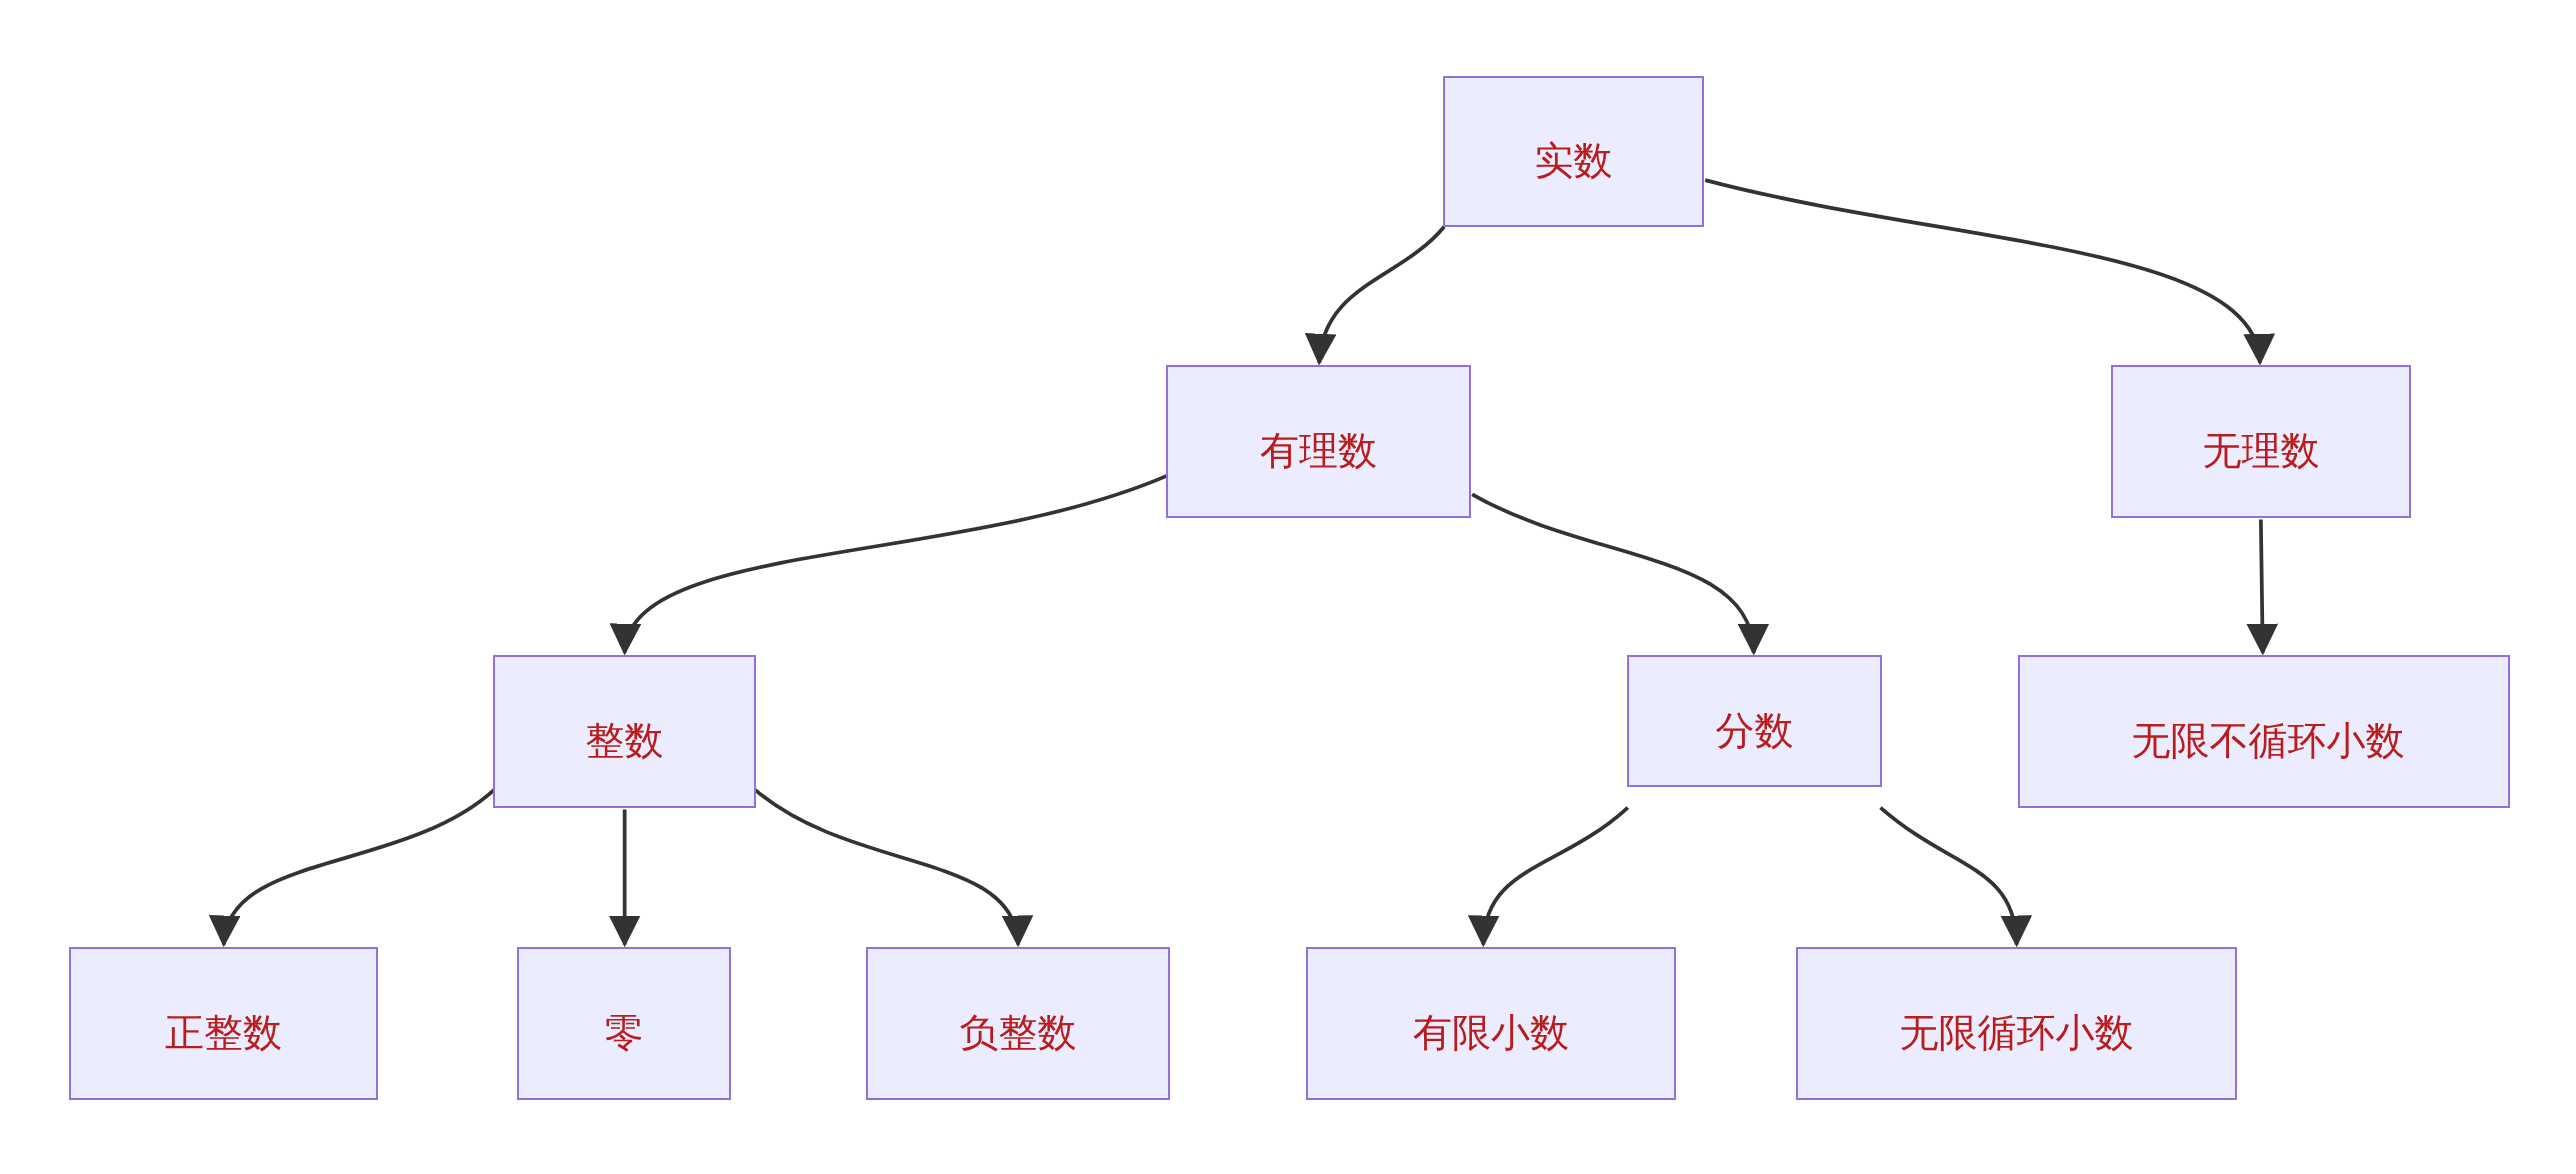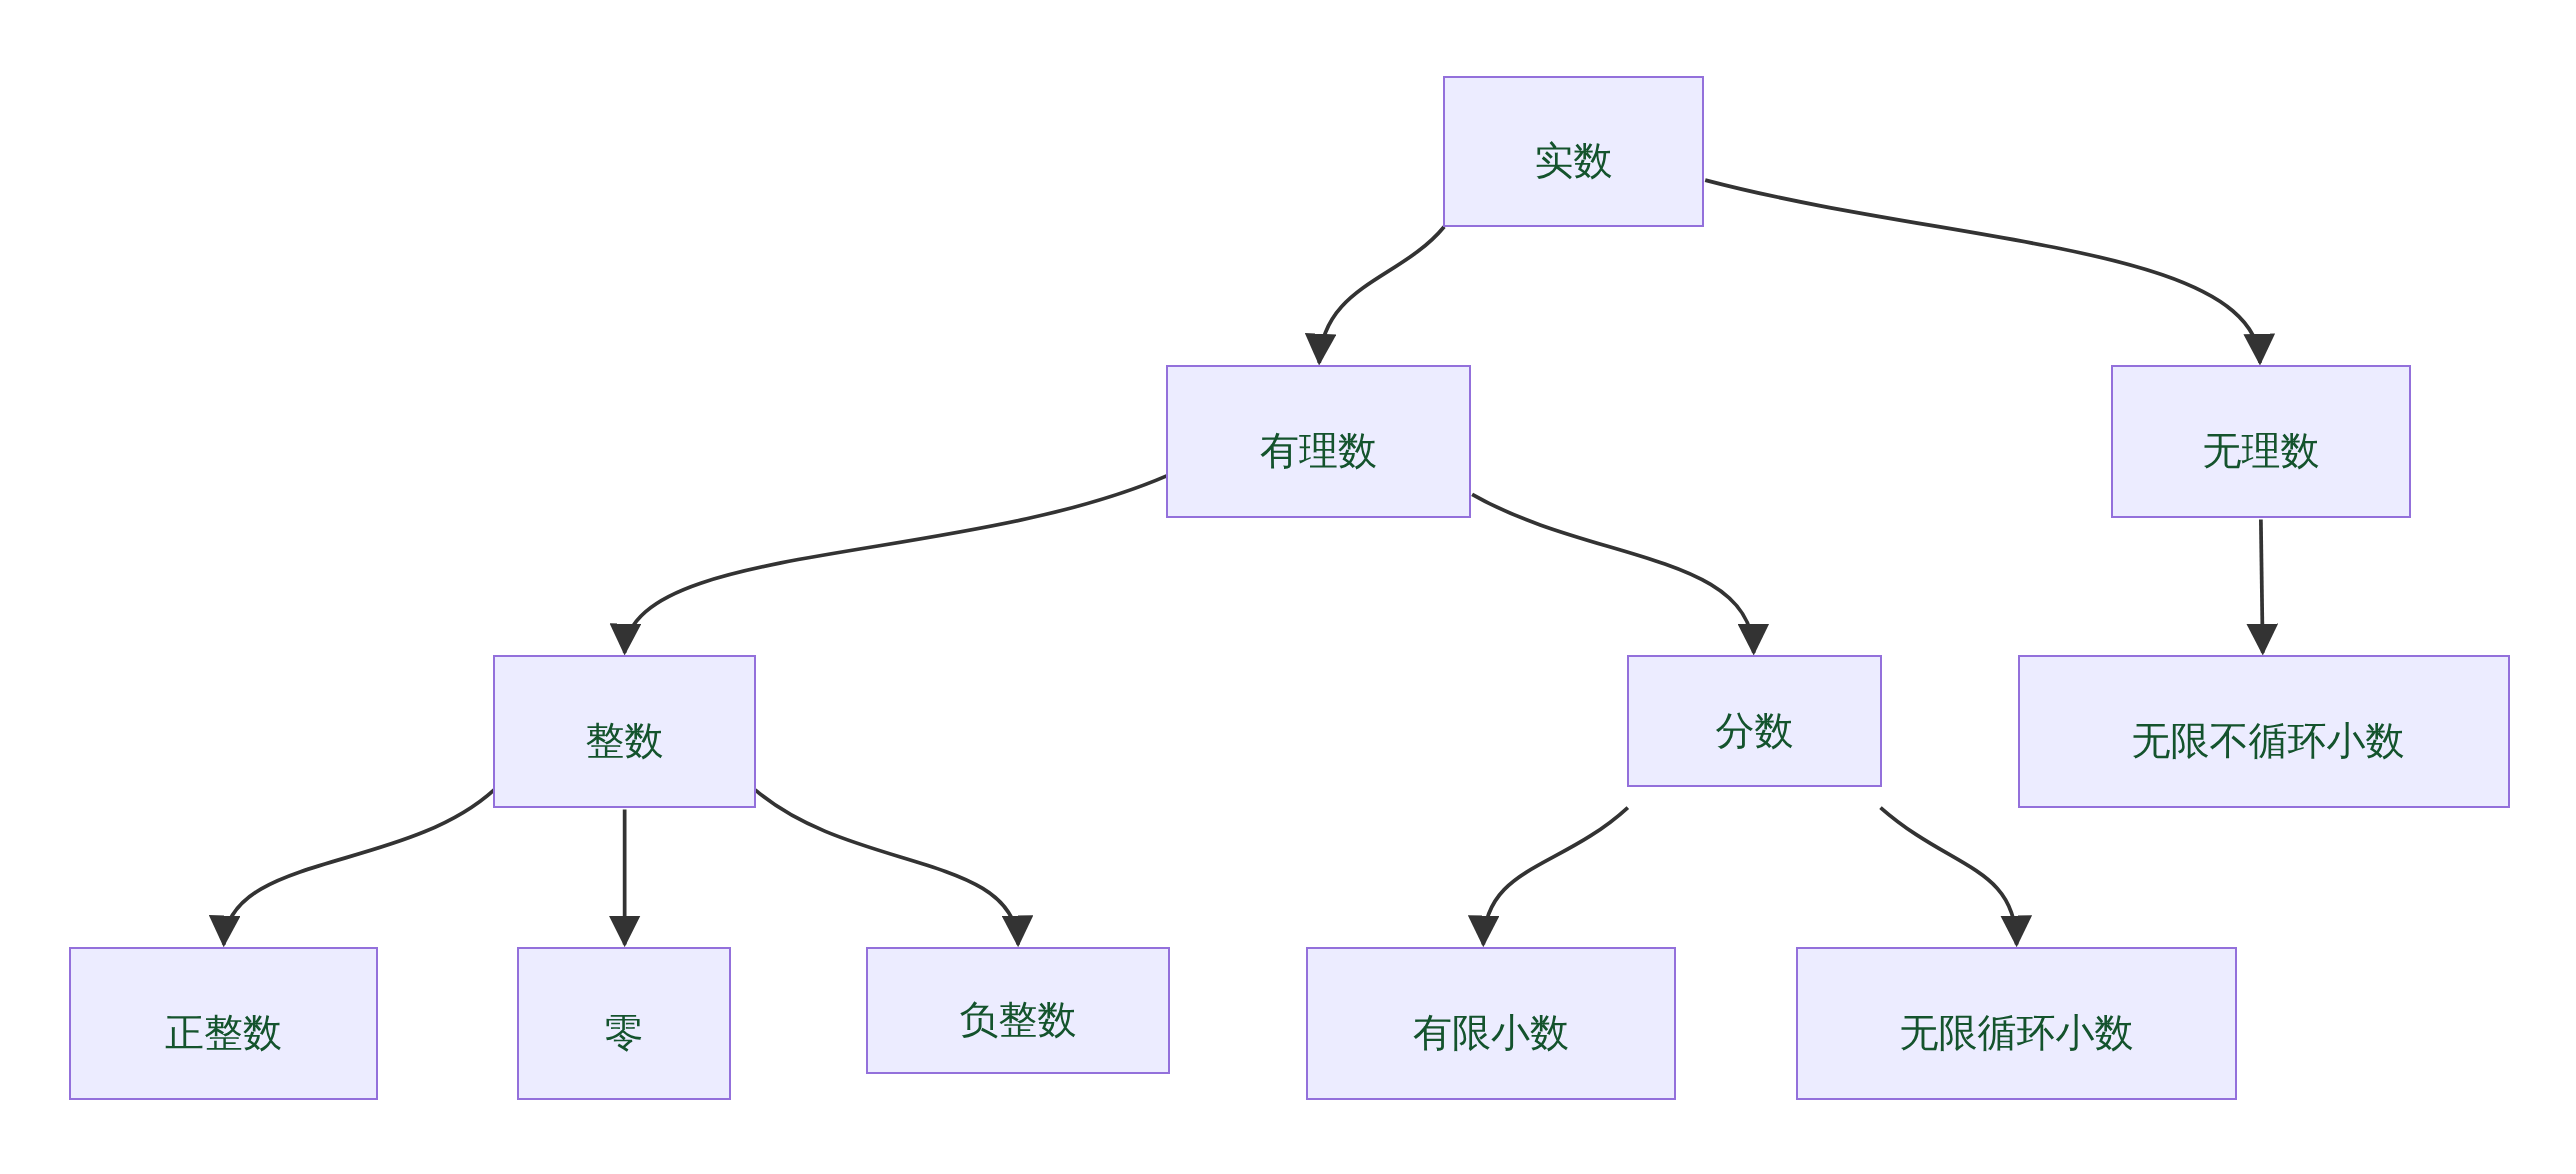--- a/index.html
+++ b/index.html
@@ -31,21 +31,21 @@
   .node {
     position: absolute;
     box-sizing: border-box;
     background: #ECECFF;
     border: 2.8px solid #9370DB;
     display: flex;
     align-items: center;
     justify-content: center;
   }
   .node .node-label {
-    color: #14532d;
+    color: #b91c1c;
     font-size: 39px;
     line-height: 1.2;
     white-space: nowrap;
     margin-top: 20px;
   }
 </style>
 </head>
 <body>
 
 <div class="canvas">
@@ -86,21 +86,21 @@
       </div>
       <div class="node" style="left: 2018px; top: 655px; width: 492px; height: 153px; padding-left: 8px;">
         <span class="node-label">无限不循环小数</span>
       </div>
       <div class="node" style="left: 69px; top: 947px; width: 309px; height: 153px;">
         <span class="node-label">正整数</span>
       </div>
       <div class="node" style="left: 517px; top: 947px; width: 214px; height: 153px;">
         <span class="node-label">零</span>
       </div>
-      <div class="node" style="left: 866px; top: 947px; width: 304px; height: 127px; align-items: center;">
+      <div class="node" style="left: 866px; top: 947px; width: 304px; height: 153px; align-items: center;">
         <span class="node-label">负整数</span>
       </div>
       <div class="node" style="left: 1306px; top: 947px; width: 370px; height: 153px;">
         <span class="node-label">有限小数</span>
       </div>
       <div class="node" style="left: 1796px; top: 947px; width: 441px; height: 153px;">
         <span class="node-label">无限循环小数</span>
       </div>
     </div>
 </div>

